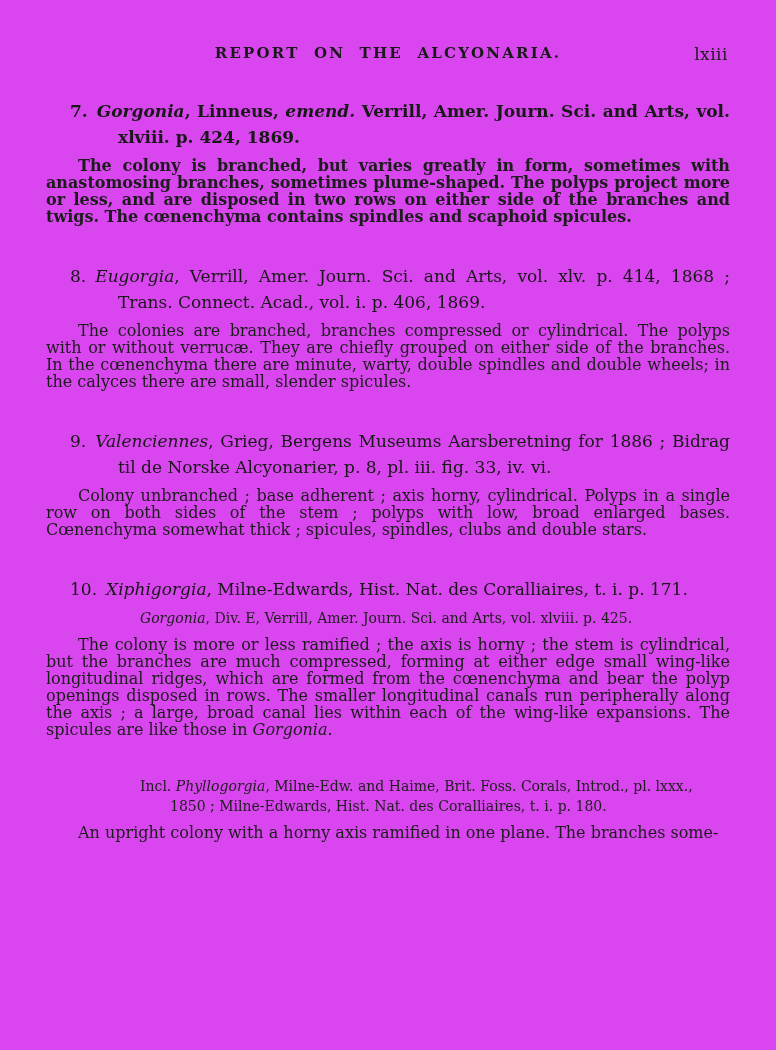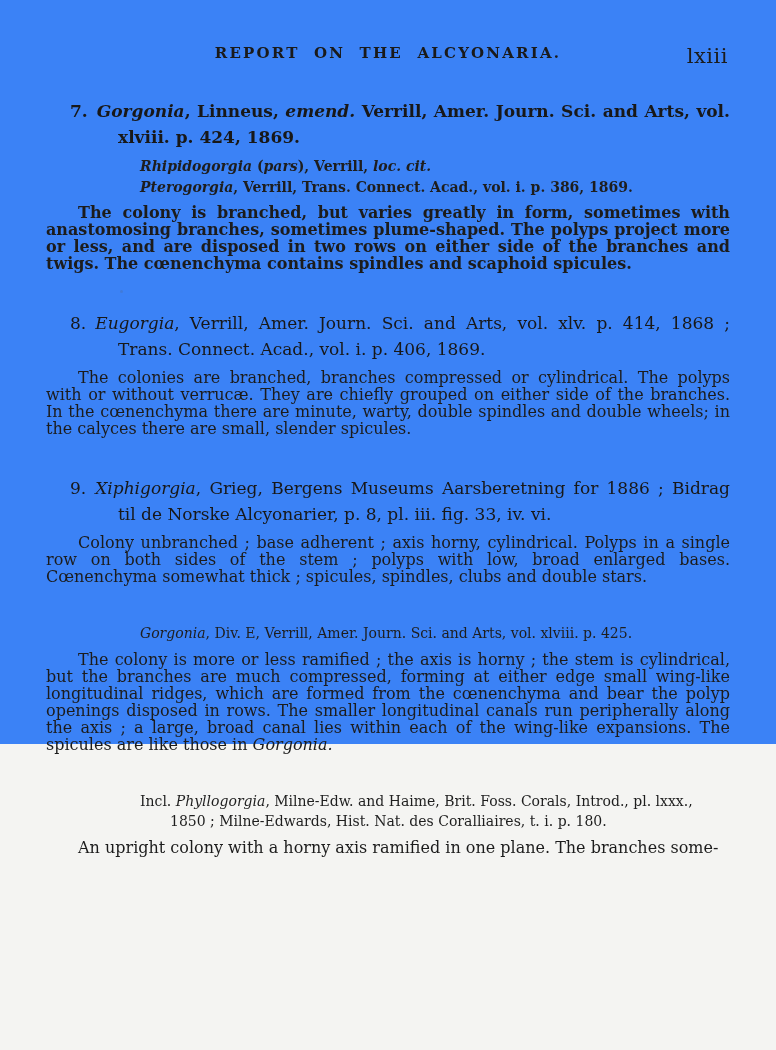--- a/index.html
+++ b/index.html
@@ -3,22 +3,22 @@
 <meta charset="utf-8">
 <style>
   html, body { margin: 0; padding: 0; }
   body {
     width: 776px; height: 1050px;
     background: #f4f4f2;
     overflow: hidden;
   }
   .page {
     box-sizing: border-box;
-    width: 776px; height: 744px;
-    background: #3b82f6;
+    width: 776px; height: 1050px;
+    background: #d946ef;
     padding: 44px 46px 0 46px;
     font-family: "DejaVu Serif", serif;
     color: #1c1c1c;
     position: relative;
   }
   
   .running-head {
     position: relative;
     text-align: center;
     font-size: 15px;
@@ -27,21 +27,21 @@
     word-spacing: 7px;
     color: #1a1a1a;
     height: 20px;
   }
   .rh-num {
     position: absolute;
     right: 2px; top: 0;
     font-weight: normal;
     letter-spacing: 0.5px;
     word-spacing: normal;
-    font-size: 21px;
+    font-size: 17px;
     color: #1c1c1c;
     margin-left: 48px;
   }
   
   .entry { margin-top: 38px; }
   .entry.first { margin-top: 34px; font-weight: bold; }
   .entry-heading {
     font-size: 17px;
     line-height: 26px;
     padding-left: 72px;
@@ -86,38 +86,35 @@
 <div class="page">
   <div class="speck" style="left:120px; top:290px;"></div>
 
   <div class="running-head">
     <span class="rh-title">REPORT ON THE ALCYONARIA.</span>
     <span class="rh-num">lxiii</span>
   </div>
 
   <section class="entry first">
     <div class="entry-heading"><span class="num">7.</span><span class="it">Gorgonia</span><span>, Linneus, </span><span class="it">emend.</span><span> Verrill, Amer. Journ. Sci. and Arts, vol. xlviii. p. 424, 1869.</span></div>
-    <div class="citations">
-      <div class="citation"><span class="it">Rhipidogorgia</span><span> (</span><span class="it">pars</span><span>), Verrill, </span><span class="it">loc. cit.</span></div>
-      <div class="citation"><span class="it">Pterogorgia</span><span>, Verrill, Trans. Connect. Acad., vol. i. p. 386, 1869.</span></div>
-    </div>
     <p class="body-para"><span>The colony is branched, but varies greatly in form, sometimes with anastomosing branches, sometimes plume-shaped.  The polyps project more or less, and are disposed in two rows on either side of the branches and twigs.  The cœnenchyma contains spindles and scaphoid spicules.</span></p>
   </section>
 
   <section class="entry">
     <div class="entry-heading"><span class="num">8.</span><span class="it">Eugorgia</span><span>, Verrill, Amer. Journ. Sci. and Arts, vol. xlv. p. 414, 1868 ; Trans. Connect. Acad., vol. i. p. 406, 1869.</span></div>
     <p class="body-para"><span>The colonies are branched, branches compressed or cylindrical.  The polyps with or without verrucæ.  They are chiefly grouped on either side of the branches.  In the cœnenchyma there are minute, warty, double spindles and double wheels; in the calyces there are small, slender spicules.</span></p>
   </section>
 
   <section class="entry">
-    <div class="entry-heading"><span class="num">9.</span><span class="it">Xiphigorgia</span><span>, Grieg, Bergens Museums Aarsberetning for 1886 ; Bidrag til de Norske Alcyonarier, p. 8, pl. iii. fig. 33, iv. vi.</span></div>
+    <div class="entry-heading"><span class="num">9.</span><span class="it">Valenciennes</span><span>, Grieg, Bergens Museums Aarsberetning for 1886 ; Bidrag til de Norske Alcyonarier, p. 8, pl. iii. fig. 33, iv. vi.</span></div>
     <p class="body-para"><span>Colony unbranched ; base adherent ; axis horny, cylindrical.  Polyps in a single row on both sides of the stem ; polyps with low, broad enlarged bases.  Cœnenchyma somewhat thick ; spicules, spindles, clubs and double stars.</span></p>
   </section>
 
   <section class="entry">
+    <div class="entry-heading"><span class="num">10.</span><span class="it">Xiphigorgia</span><span>, Milne-Edwards, Hist. Nat. des Coralliaires, t. i. p. 171.</span></div>
     <div class="citations">
       <div class="citation"><span class="it">Gorgonia</span><span>, Div. E, Verrill, Amer. Journ. Sci. and Arts, vol. xlviii. p. 425.</span></div>
     </div>
     <p class="body-para"><span>The colony is more or less ramified ; the axis is horny ; the stem is cylindrical, but the branches are much compressed, forming at either edge small wing-like longitudinal ridges, which are formed from the cœnenchyma and bear the polyp openings disposed in rows.  The smaller longitudinal canals run peripherally along the axis ; a large, broad canal lies within each of the wing-like expansions.  The spicules are like those in </span><span class="it">Gorgonia.</span></p>
   </section>
 
   <section class="entry">
     <div class="citations">
       <div class="citation"><span>Incl. </span><span class="it">Phyllogorgia</span><span>, Milne-Edw. and Haime, Brit. Foss. Corals, Introd., pl. lxxx., 1850 ; Milne-Edwards, Hist. Nat. des Coralliaires, t. i. p. 180.</span></div>
     </div>

